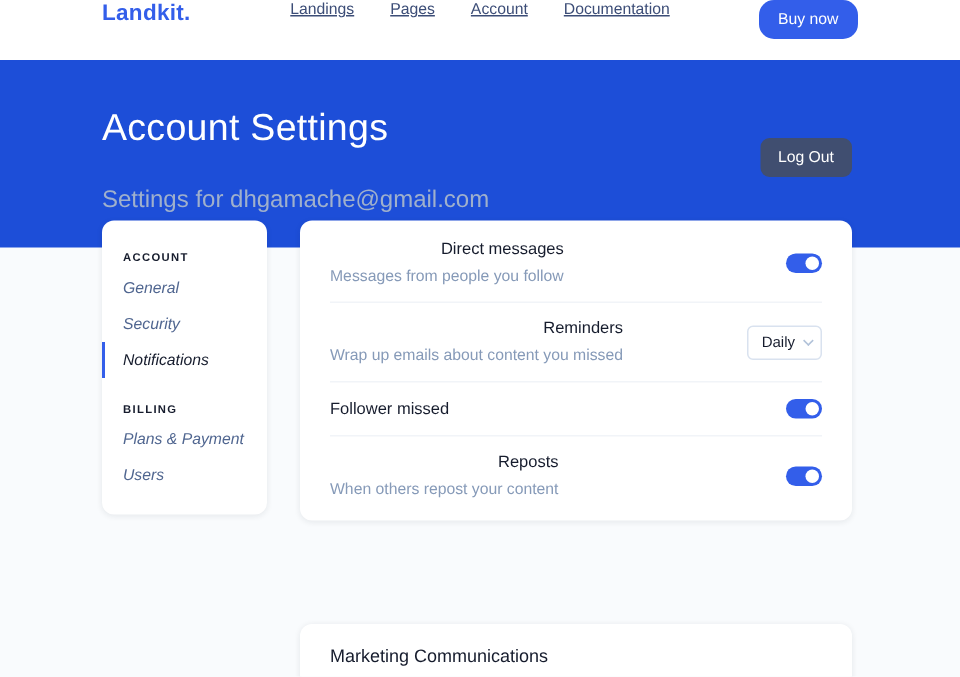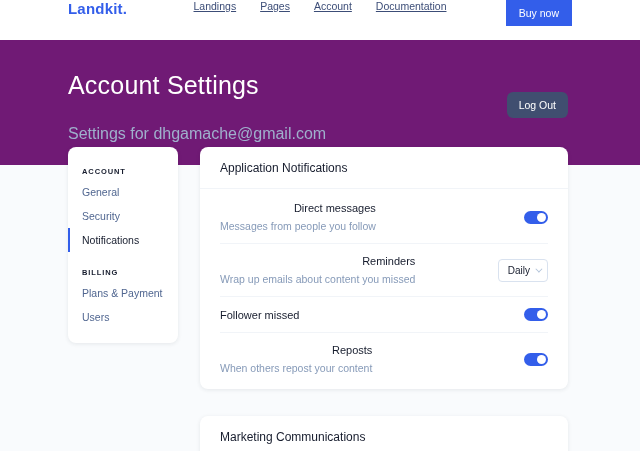--- a/index.html
+++ b/index.html
@@ -22,27 +22,27 @@
   .logo { color: #335eea; font-size: 15px; font-weight: bold; letter-spacing: .2px; cursor: pointer; }
   .nav-links {
     display: flex; gap: 24px;
     position: absolute; left: 50%; transform: translateX(-50%);
   }
   .nav-link { font-size: 10.5px; color: #3c4d77; cursor: pointer; text-decoration: underline; }
   .buy-btn {
     margin-left: auto;
     background: #335eea; color: #ffffff;
     font-size: 10.5px; font-family: inherit;
-    border: none; border-radius: 0;
+    border: none; border-radius: 10px;
     padding: 7px 13px; cursor: pointer;
   }
 
   
   .hero {
-    height: 125px; background: #701a75;
+    height: 125px; background: #1d4ed8;
     padding: 0 72px 0 68px;
     display: flex; align-items: center; justify-content: space-between;
     position: relative; z-index: 1;
   }
   .hero-text { padding-top: 8px; }
   .hero-title { color: #ffffff; font-size: 25px; font-weight: 500; letter-spacing: .2px; }
   .hero-subtitle { color: #9fb0cc; font-size: 16px; margin-top: 25px; }
   .logout-btn {
     background: #404e70; color: #ffffff;
     font-size: 10.5px; font-family: inherit;
@@ -62,20 +62,21 @@
     font-size: 7.5px; font-weight: bold; color: #161c2d;
     letter-spacing: .9px; text-transform: uppercase;
     padding: 8px 14px 4px 14px;
   }
   .side-heading.second { padding-top: 16px; }
   .side-item {
     font-size: 10.5px; color: #506690;
     padding: 6px 14px; cursor: pointer;
     border-left: 2px solid transparent;
     padding-left: 12px;
+    font-style: italic;
   }
   .side-item.active { color: #161c2d; border-left-color: #335eea; }
 
   .main-card { left: 200px; top: 147px; width: 368px; }
   .card-header {
     padding: 14px 20px 13px 20px;
     border-bottom: 1px solid #f1f4f8;
     font-size: 12px; color: #161c2d;
   }
   .rows { padding: 2px 0 4px 0; }
@@ -140,21 +141,20 @@
   <div class="side-heading">ACCOUNT</div>
   <div class="side-item">General</div>
   <div class="side-item">Security</div>
   <div class="side-item active">Notifications</div>
   <div class="side-heading second">BILLING</div>
   <div class="side-item">Plans &amp; Payment</div>
   <div class="side-item">Users</div>
 </div>
 
 <div class="card main-card">
-  <div class="card-header">Application Notifications</div>
   <div class="rows">
 
     <div class="setting-row">
       <div>
         <div class="row-title">Direct messages</div>
         <div class="row-desc">Messages from people you follow</div>
       </div>
       <span class="toggle">
           <span class="knob"></span>
         </span>

